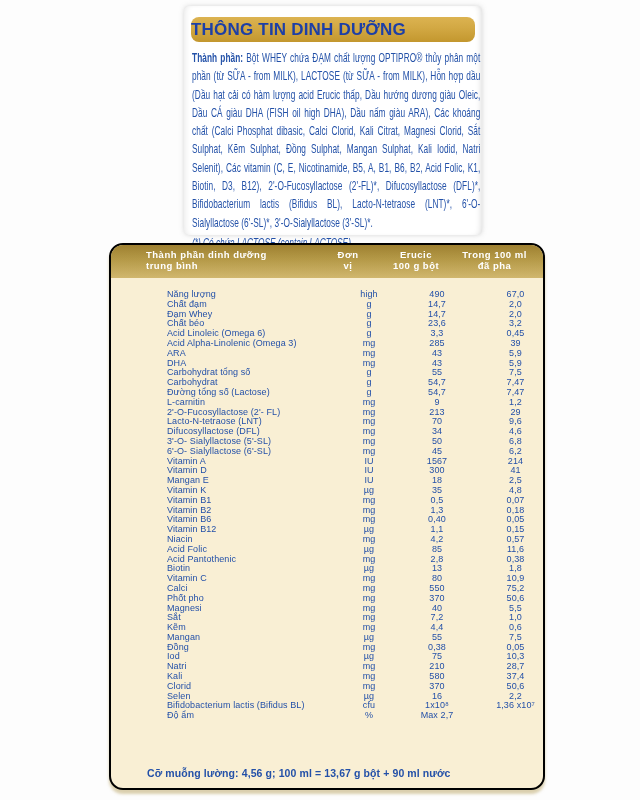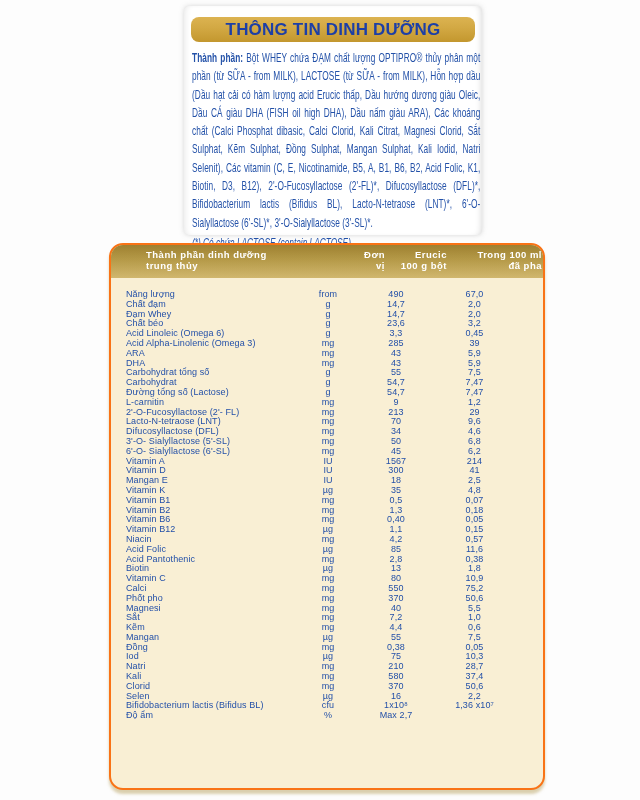--- a/index.html
+++ b/index.html
@@ -12,54 +12,54 @@
 
   
   .ingredients-panel{
     position:absolute;left:184px;top:6px;width:298px;height:229px;
     background:#ffffff;border-radius:5px;
     box-shadow:0 0 5px rgba(140,140,140,.35), inset -5px 0 7px -5px rgba(0,0,0,.18), inset 5px 0 7px -5px rgba(0,0,0,.12);
   }
   .banner{
     position:absolute;left:7px;top:11px;width:284px;height:25px;border-radius:8px;
     background:linear-gradient(180deg,#dcb351 0%,#d2a843 45%,#c3972e 100%);
-    text-align:center;line-height:26px;
+    line-height:26px;
     font-weight:bold;font-size:17px;letter-spacing:.2px;color:#1d3fa6;
     white-space:nowrap;
   }
   .ingredients-wrap{
     position:absolute;left:8px;top:43px;width:452px;
     transform:scaleX(0.638);transform-origin:0 0;
     color:#2351a8;
   }
   .ingredients{margin:0;font-size:13px;line-height:18.3px;text-align:justify;letter-spacing:.1px;}
   .ingredients b{font-weight:bold;}
   .note{margin:2px 0 0;font-size:13px;line-height:18px;font-style:italic;}
 
   
   .table-panel{
     position:absolute;left:109px;top:243px;width:436px;height:547px;
-    background:#f9efd4;border:2px solid #f97316;border-radius:14px;
+    background:#f9efd4;border:2px solid #000000;border-radius:14px;
     box-sizing:border-box;overflow:hidden;
     box-shadow:0 4px 3px rgba(190,170,110,.55);
     color:#2350a8;
   }
   .thead{
     height:34px;margin:-1px -1px 0;
     background:linear-gradient(180deg,#97792a 0%,#b3964433 0%),linear-gradient(180deg,#97792a 0%,#b59a48 45%,#d8bf78 100%);
     display:grid;grid-template-columns:165px 74px 62px 95px;
     padding:5px 0 0 36px;box-sizing:border-box;
     color:#ffffff;font-weight:bold;font-size:9.5px;line-height:11px;letter-spacing:.5px;
   }
-  .thead .hc{text-align:right;}
+  .thead .hc{text-align:center;}
   .thead .hc.c1{text-align:left;}
   .tbody{padding:12px 0 0 0;}
   .row{
     display:grid;grid-template-columns:165px 74px 62px 95px;
-    padding-left:15px;font-size:9px;line-height:9.8px;letter-spacing:.1px;
+    padding-left:56px;font-size:9px;line-height:9.8px;letter-spacing:.1px;
     white-space:nowrap;
   }
   .row span{display:block;}
   .row .unit,.row .g,.row .ml{text-align:center;}
   .row.section .name{font-weight:bold;}
   .row.italic .name{}
   .tfoot{
     position:absolute;left:36px;bottom:9px;
     font-weight:bold;font-size:10.5px;color:#2350a8;letter-spacing:.1px;white-space:nowrap;
   }
@@ -76,39 +76,39 @@
     <div class="ingredients-wrap">
       <p class="ingredients"><b>Thành phần:</b><span> Bột WHEY chứa ĐẠM chất lượng OPTIPRO® thủy phân một phần (từ SỮA - from MILK), LACTOSE (từ SỮA - from MILK), Hỗn hợp dầu (Dầu hạt cải có hàm lượng acid Erucic thấp, Dầu hướng dương giàu Oleic, Dầu CÁ giàu DHA (FISH oil high DHA), Dầu nấm giàu ARA), Các khoáng chất (Calci Phosphat dibasic, Calci Clorid, Kali Citrat, Magnesi Clorid, Sắt Sulphat, Kẽm Sulphat, Đồng Sulphat, Mangan Sulphat, Kali Iodid, Natri Selenit), Các vitamin (C, E, Nicotinamide, B5, A, B1, B6, B2, Acid Folic, K1, Biotin, D3, B12), 2'-O-Fucosyllactose (2'-FL)*, Difucosyllactose (DFL)*, Bifidobacterium lactis (Bifidus BL), Lacto-N-tetraose (LNT)*, 6'-O- Sialyllactose (6'-SL)*, 3'-O-Sialyllactose (3'-SL)*.</span></p>
       <p class="note">(*) Có chứa LACTOSE (contain LACTOSE).</p>
     </div>
   </section>
 
   <section class="table-panel">
     <div class="thead">
       <div class="hc c1">
         <div>Thành phần dinh dưỡng</div>
-        <div>trung thủy</div>
+        <div>trung bình</div>
       </div>
       <div class="hc">
         <div>Đơn</div>
         <div>vị</div>
       </div>
       <div class="hc">
         <div>Erucic</div>
         <div>100 g bột</div>
       </div>
       <div class="hc">
         <div>Trong 100 ml</div>
         <div>đã pha</div>
       </div>
     </div>
     <div class="tbody" id="rows">
         <div class="row">
           <span class="name">Năng lượng</span>
-          <span class="unit">from</span>
+          <span class="unit">high</span>
           <span class="g">490</span>
           <span class="ml">67,0</span>
         </div>
         <div class="row">
           <span class="name">Chất đạm</span>
           <span class="unit">g</span>
           <span class="g">14,7</span>
           <span class="ml">2,0</span>
         </div>
         <div class="row">
@@ -357,15 +357,16 @@
           <span class="g">1x10⁸</span>
           <span class="ml">1,36 x10⁷</span>
         </div>
         <div class="row">
           <span class="name">Độ ẩm</span>
           <span class="unit">%</span>
           <span class="g">Max 2,7</span>
           <span class="ml"></span>
         </div>
       </div>
+    <div class="tfoot">Cỡ muỗng lường: 4,56 g; 100 ml = 13,67 g bột + 90 ml nước</div>
   </section>
 
 </div>
 
 </body></html>

